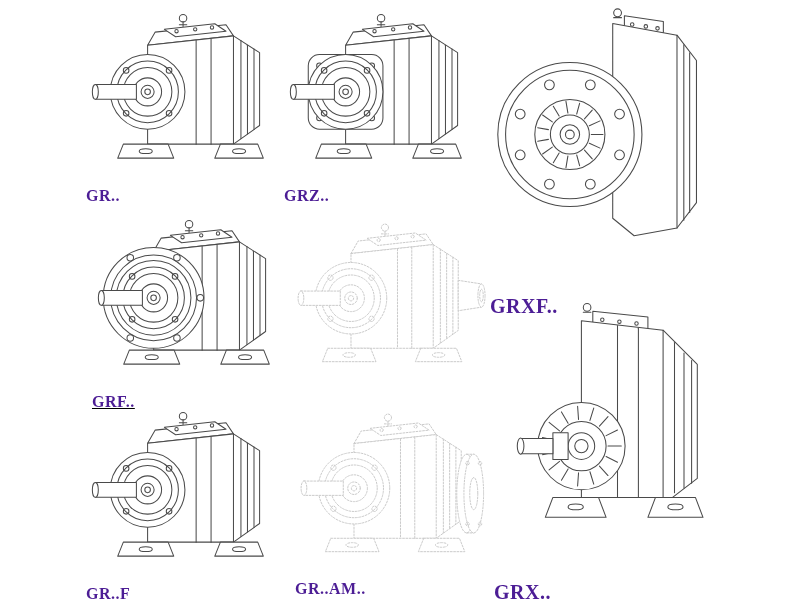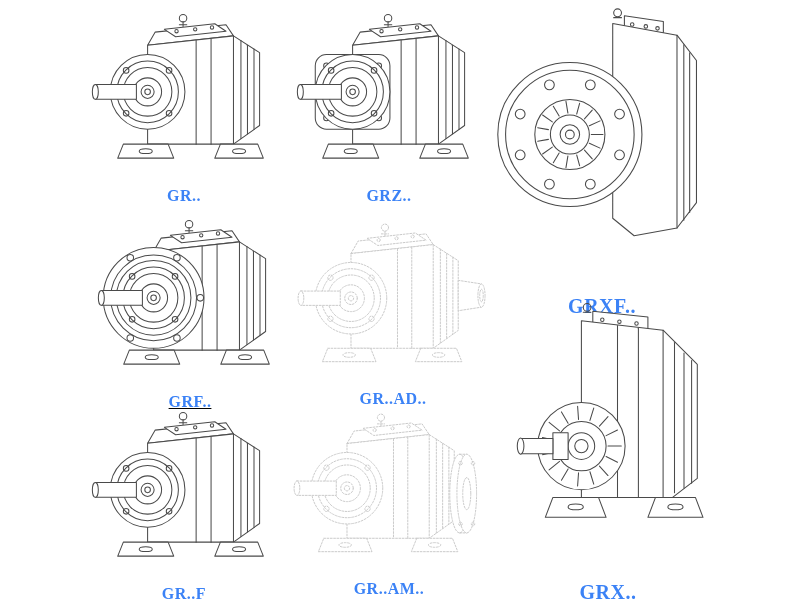--- a/index.html
+++ b/index.html
@@ -3,22 +3,22 @@
 <meta charset="utf-8">
 <style>
   html,body{margin:0;padding:0;}
   body{background:#ffffff;}
   #page{position:relative;width:800px;height:600px;background:#ffffff;overflow:hidden;
         font-family:"Liberation Serif",serif;}
   .fig{position:absolute;}
   .fig svg{display:block;width:100%;height:auto;}
   svg.gb{stroke:#4a4a4a;fill:none;stroke-width:1.1;stroke-linejoin:round;stroke-linecap:round;}
   svg.gb.faded{stroke:#c9c9c9;stroke-dasharray:2 1.7;}
-  .caption{font-family:"Liberation Serif",serif;font-weight:bold;text-align:center;
-           color:#3b82f6;font-size:16px;letter-spacing:0.5px;margin-top:4px;}
+  .caption{font-family:"Liberation Serif",serif;font-weight:bold;
+           color:#4c1d95;font-size:16px;letter-spacing:0.5px;margin-top:4px;}
   .caption.big{font-size:20px;margin-top:28px;}
 </style>
 </head>
 <body>
 
 <svg width="0" height="0" style="position:absolute">
   <defs>
 
     <g id="gb-body">
       <path d="M66,42 L74,28 L150,20 L158,32 Z" fill="#fff"></path>
@@ -157,21 +157,21 @@
 
   <div class="fig" style="left:86px;top:6px;width:196px;">
     <svg class="gb" viewBox="0 0 210 190">
       <use href="#gb-body"></use>
         <use href="#gb-boss"></use>
         <use href="#gb-shaft"></use>
     </svg>
     <div class="caption">GR..</div>
   </div>
 
-  <div class="fig" style="left:291px;top:6px;width:196px;">
+  <div class="fig" style="left:284px;top:6px;width:196px;">
     <svg class="gb" viewBox="0 0 210 190">
       <use href="#gb-body"></use>
         <use href="#gb-frontplate"></use>
         <use href="#gb-boss"></use>
         <use href="#gb-shaft"></use>
     </svg>
     <div class="caption">GRZ..</div>
   </div>
 
   <div class="fig" style="left:490px;top:4px;width:224px;">
@@ -191,33 +191,32 @@
     <div class="caption">GRF..</div>
   </div>
 
   <div class="fig" style="left:292px;top:216px;width:202px;">
     <svg class="gb faded" viewBox="0 0 226 190">
       <use href="#gb-body"></use>
         <use href="#gb-adapter"></use>
         <use href="#gb-boss"></use>
         <use href="#gb-shaft"></use>
     </svg>
-    <div class="caption">GR..AD..</div>
   </div>
 
   <div class="fig" style="left:86px;top:404px;width:196px;">
     <svg class="gb" viewBox="0 0 210 190">
       <use href="#gb-body"></use>
         <use href="#gb-boss"></use>
         <use href="#gb-shaft"></use>
     </svg>
     <div class="caption">GR..F</div>
   </div>
 
-  <div class="fig" style="left:288px;top:406px;width:202px;">
+  <div class="fig" style="left:295px;top:406px;width:202px;">
     <svg class="gb faded" viewBox="0 0 226 190">
       <use href="#gb-body"></use>
         <use href="#gb-amflange"></use>
         <use href="#gb-boss"></use>
         <use href="#gb-shaft"></use>
     </svg>
     <div class="caption">GR..AM..</div>
   </div>
 
   <div class="fig" style="left:494px;top:296px;width:228px;">

